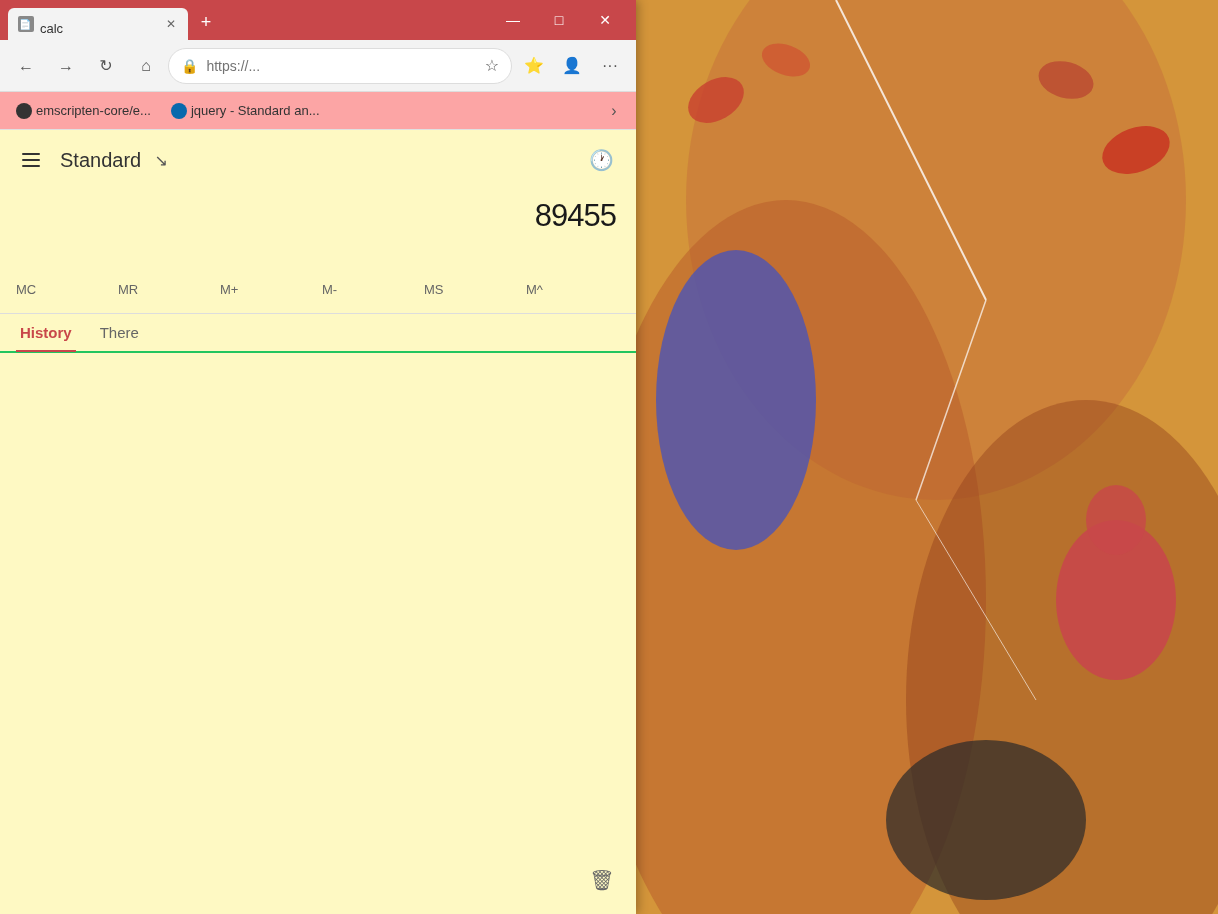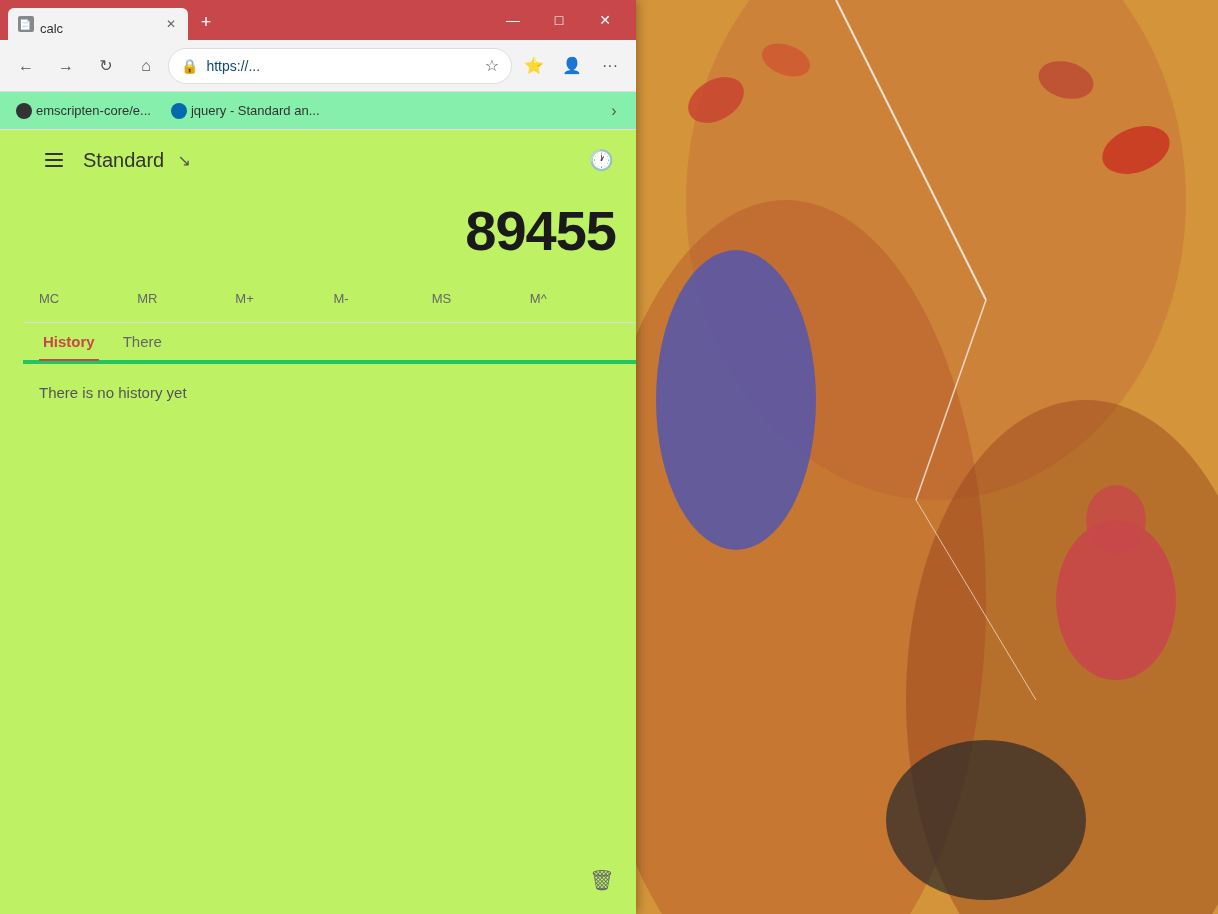--- a/index.html
+++ b/index.html
@@ -171,38 +171,38 @@
     }
 
     .lock-icon {
       color: #555;
       font-size: 14px;
     }
 
     .address-text {
       flex: 1;
       font-size: 14px;
-      color: #0c4a6e;
+      color: #737373;
     }
 
     .star-btn {
       color: #555;
       font-size: 16px;
       cursor: pointer;
     }
 
     .nav-actions {
       display: flex;
       align-items: center;
       gap: 2px;
     }
 
     
     .bookmarks-bar {
-      background: #86efac;
+      background: #fca5a5;
       height: 38px;
       display: flex;
       align-items: center;
       padding: 0 8px;
       gap: 4px;
       border-bottom: 1px solid #e0e0e0;
       flex-shrink: 0;
     }
 
     .bookmark-item {
@@ -232,25 +232,24 @@
       align-items: center;
       justify-content: center;
       border-radius: 50%;
       cursor: pointer;
       color: #555;
     }
 
     
     .calc-area {
       flex: 1;
-      background: #bef264;
+      background: #fef9c3;
       display: flex;
       flex-direction: column;
       overflow: hidden;
-      padding-left: 23px;
     }
 
     
     .calc-header {
       display: flex;
       align-items: center;
       padding: 12px 16px;
       position: relative;
     }
 
@@ -308,22 +307,22 @@
     
     .display-area {
       display: flex;
       flex-direction: column;
       align-items: flex-end;
       padding: 8px 20px 16px 20px;
       min-height: 80px;
     }
 
     .calc-display {
-      font-size: 56px;
-      font-weight: 700;
+      font-size: 31px;
+      font-weight: 400;
       color: #1a1a1a;
       letter-spacing: -1px;
     }
 
     
     .memory-row {
       display: flex;
       justify-content: space-around;
       padding: 4px 12px 8px 12px;
       border-bottom: 1px solid #ddd;
@@ -335,21 +334,21 @@
       font-size: 13px;
       color: #666;
       cursor: pointer;
       border-radius: 4px;
     }
 
     
     .history-memory-tabs {
       display: flex;
       padding: 0 16px;
-      border-bottom: 4px solid #22c55e;
+      border-bottom: 2px solid #22c55e;
     }
 
     .hm-tab {
       padding: 10px 4px;
       font-size: 15px;
       color: #666;
       cursor: pointer;
       margin-right: 20px;
       position: relative;
     }
@@ -534,22 +533,19 @@
       <div class="mem-btn">M-</div>
       <div class="mem-btn">MS</div>
       <div class="mem-btn">M^</div>
     </div>
 
     <div class="history-memory-tabs">
       <div class="hm-tab active">History</div>
       <div class="hm-tab">There</div>
     </div>
 
-    <div class="history-content">
-      <span class="no-history-text">There is no history yet</span>
-    </div>
 
     <div class="trash-btn">
       <span>🗑</span>
     </div>
 
   </div>
 </div>
 
 </body></html>

